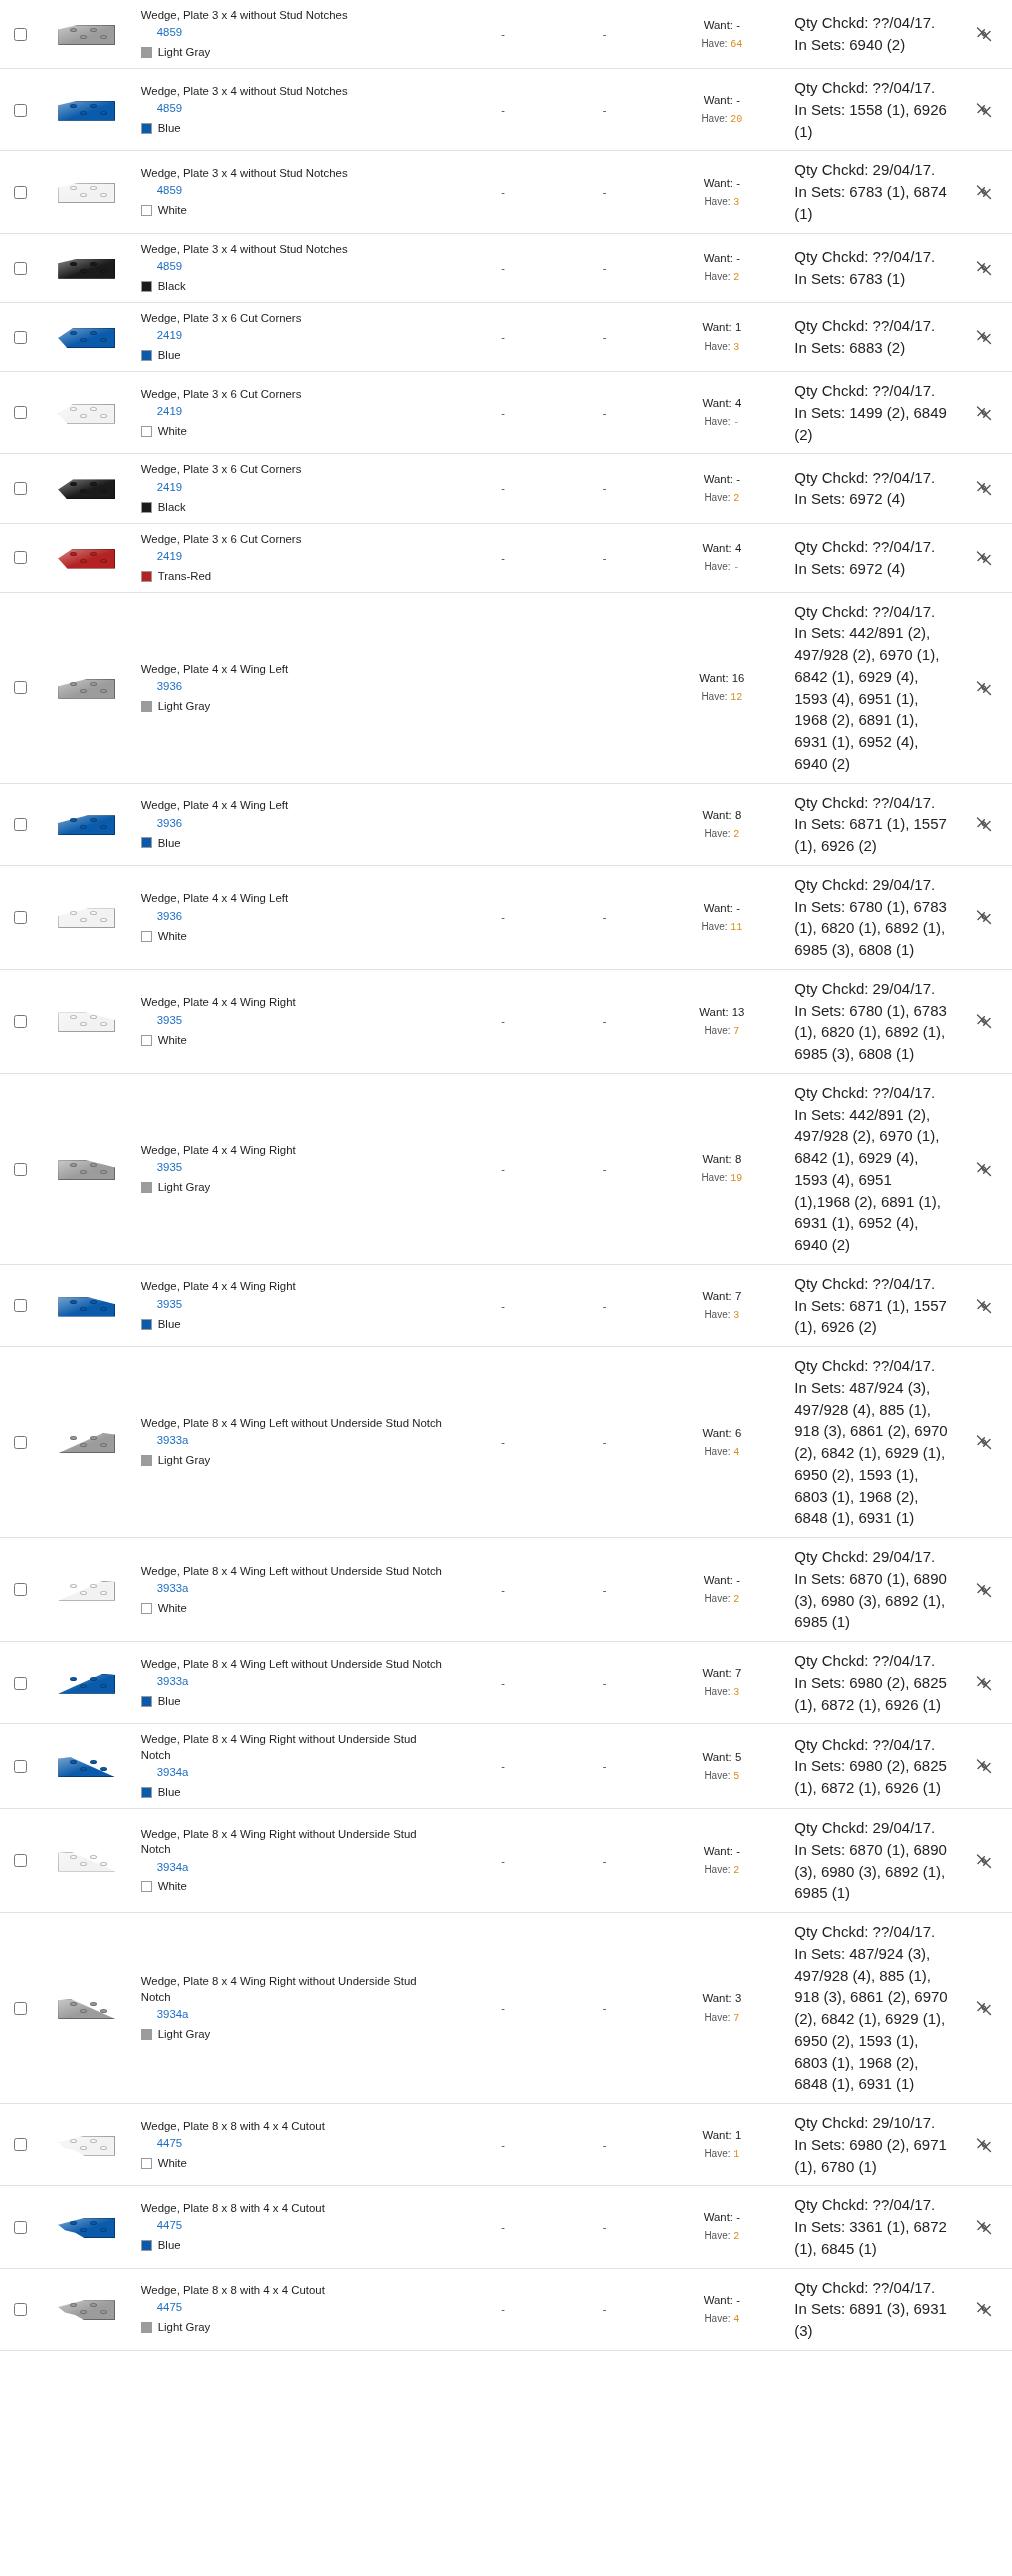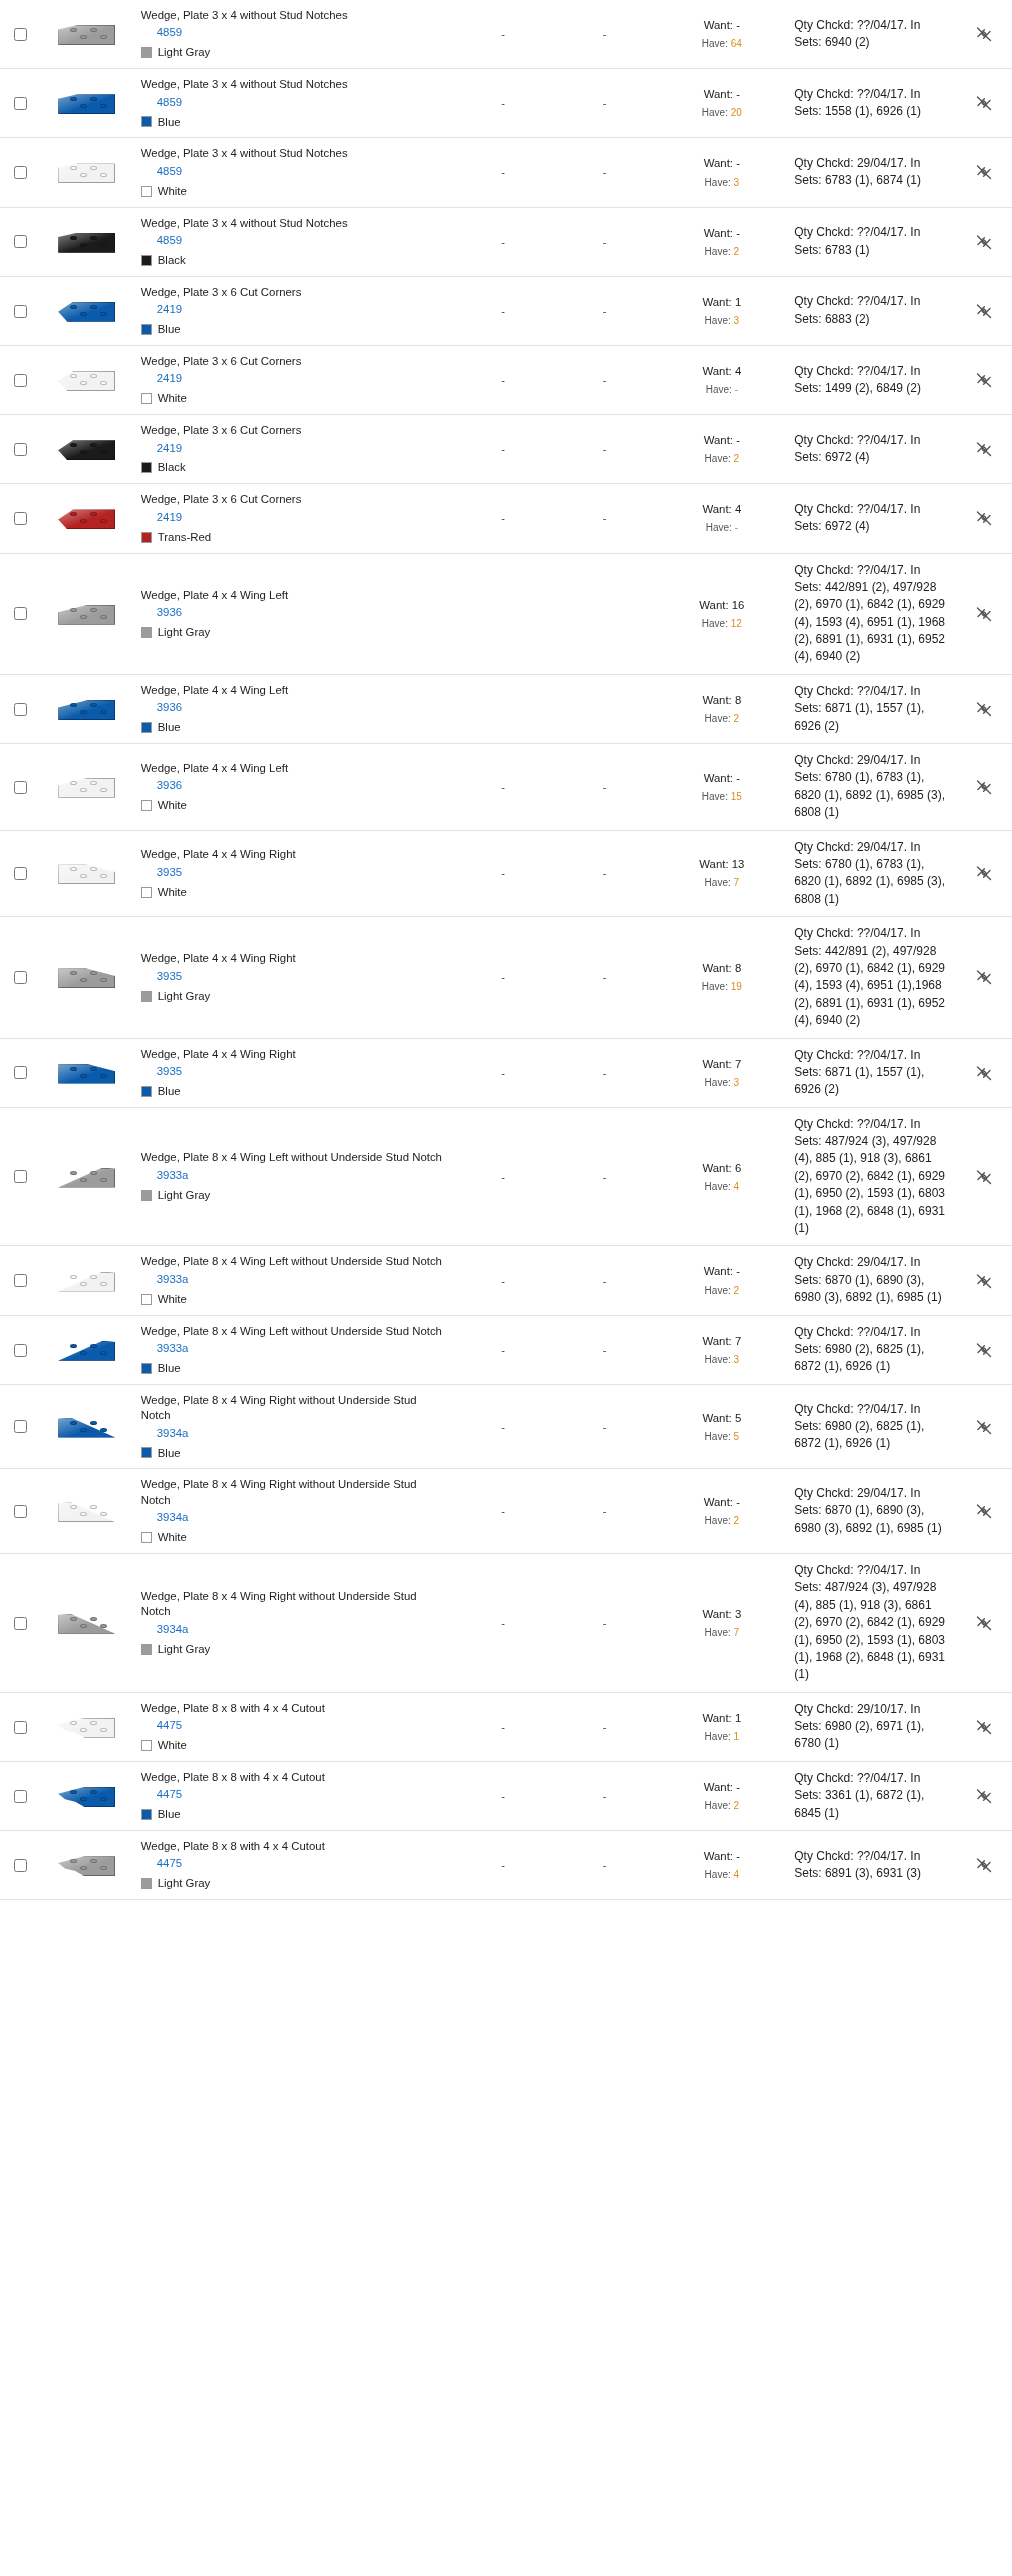--- a/index.html
+++ b/index.html
@@ -75,23 +75,23 @@
     font-size: 11.4px;
     color: #222222;
     line-height: 1.5;
   }
   .have-line {
     font-size: 10px;
     color: #555555;
     line-height: 1.5;
     margin-top: 2px;
   }
-  .have-line .have-val { color: #d98c1a; }
+  .have-line .have-val { color: #d98c1a; font-family: Liberation Mono, monospace; }
   .sets-text {
-    font-size: 12px;
+    font-size: 15px;
     color: #222222;
     line-height: 1.45;
   }
   .icon-cell svg { display: block; margin: 0 auto; }
 
   
   .brick {
     width: 65px;
     height: 34px;
     position: relative;
@@ -508,21 +508,21 @@
             </div>
           </td>
           <td class="col-desc"><div class="part-name">Wedge, Plate 4 x 4 Wing Left</div><a class="part-num" href="#">3936</a><div class="color-line">
               <span class="swatch" style="background: rgb(255, 255, 255);"></span>
               <span>White</span>
             </div></td>
           <td class="col-dash1">-</td>
           <td class="col-dash2">-</td>
           <td class="col-want">
             <div class="want-line"><span>Want:</span> <span>-</span></div>
-            <div class="have-line"><span>Have:</span> <span class="have-val">15</span></div>
+            <div class="have-line"><span>Have:</span> <span class="have-val">11</span></div>
           </td>
           <td class="col-sets">
             <div class="sets-text">Qty Chckd: 29/04/17. In Sets: 6780 (1), 6783 (1), 6820 (1), 6892 (1), 6985 (3), 6808 (1)</div>
           </td>
           <td class="col-icon icon-cell">
             <svg width="18" height="18" viewBox="0 0 18 18">
               <g stroke="#555" stroke-width="1.4" fill="none" stroke-linecap="round">
                 <path d="M3 11.5 L6.5 8 a2.6 2.6 0 0 1 3.7 3.7 L8.6 13.3"></path>
                 <path d="M15 6.5 L11.5 10 a2.6 2.6 0 0 1 -3.7 -3.7 L9.4 4.7"></path>
                 <path d="M2.5 3 L15.5 15.5"></path>

